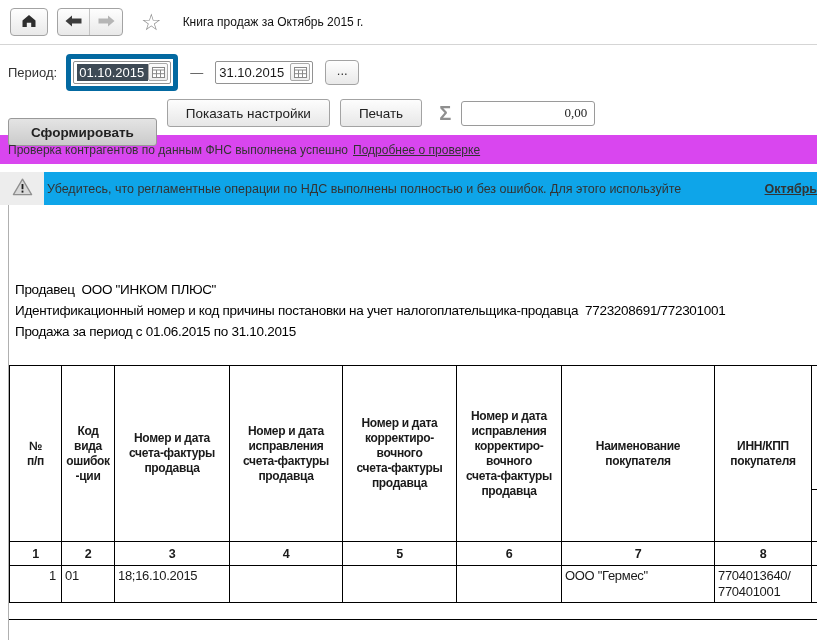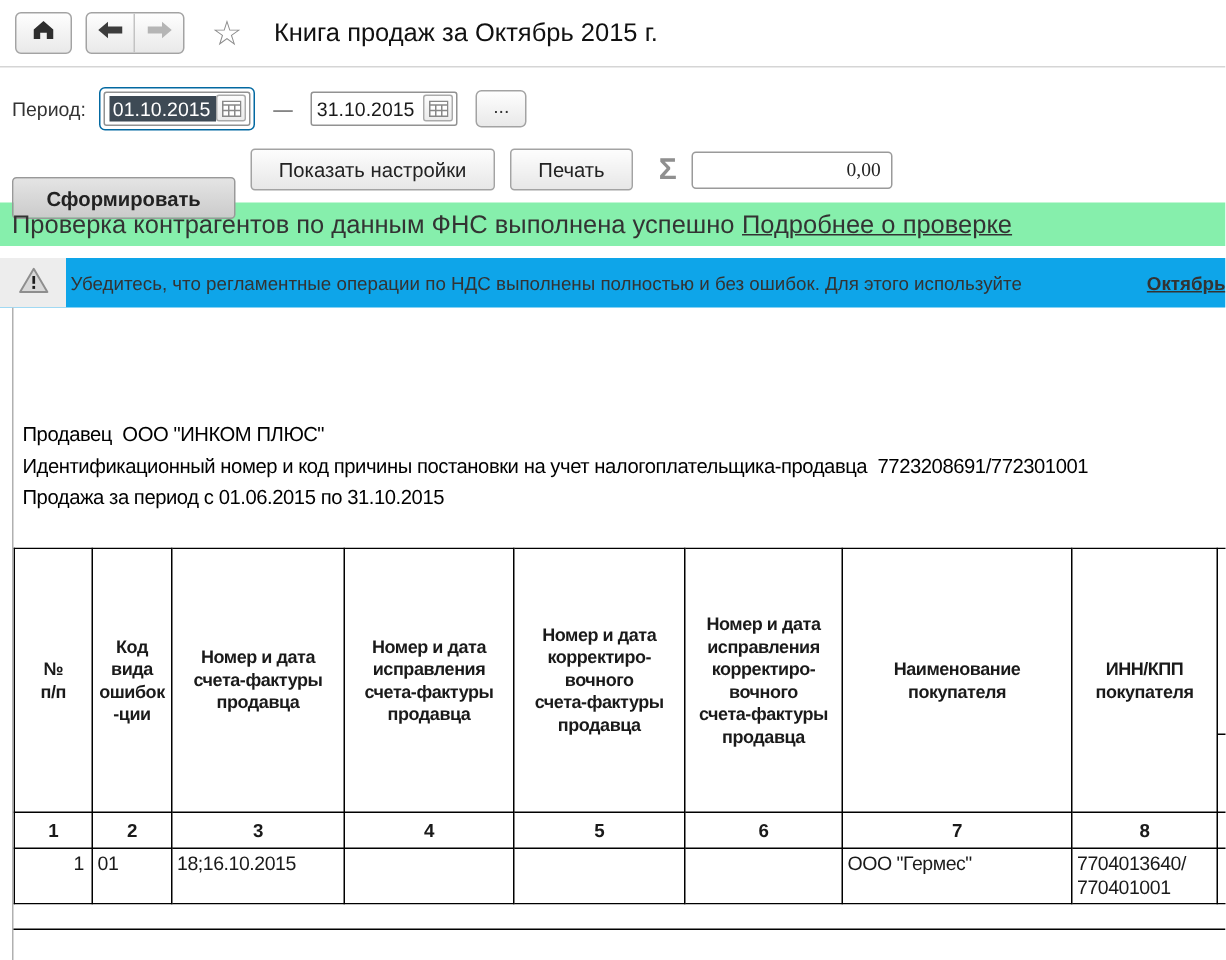--- a/index.html
+++ b/index.html
@@ -46,37 +46,37 @@
   .nav-half.first { border-right: 1px solid #c3c3c3; }
   .star {
     margin-left: 18px;
     font-size: 23px;
     color: #8c8c8c;
     line-height: 1;
     cursor: pointer;
   }
   .page-title {
     margin-left: 21px;
-    font-size: 17px;
+    font-size: 12px;
     color: #111;
     white-space: nowrap;
   }
 
   
   .period-row {
     margin-top: 9px;
     height: 36px;
     display: flex;
     align-items: center;
     padding-left: 8px;
   }
   .field-label { font-size: 13px; color: #333; }
   .focus-wrap {
     margin-left: 9px;
-    border: 1px solid #0369a1;
+    border: 5px solid #0369a1;
     border-radius: 4px;
     padding: 2px;
     background: #fff;
   }
   .date-field {
     width: 98px;
     height: 23px;
     border: 1px solid #929292;
     border-radius: 2px;
     background: #fff;
@@ -169,25 +169,25 @@
     text-align: right;
     padding-right: 7px;
     color: #222;
     outline: none;
   }
 
   
   .status-bar {
     margin-top: 7px;
     height: 29px;
-    background: #86efac;
+    background: #d946ef;
     display: flex;
     align-items: center;
     padding-left: 8px;
-    font-size: 17px;
+    font-size: 12px;
     color: #333;
   }
   .status-bar a, .warning-bar a { color: #333; text-decoration: underline; cursor: pointer; }
   .status-link { margin-left: 5px; }
   .warning-bar {
     margin-top: 8px;
     height: 33px;
     background: #0ea5e9;
     display: flex;
     align-items: center;

